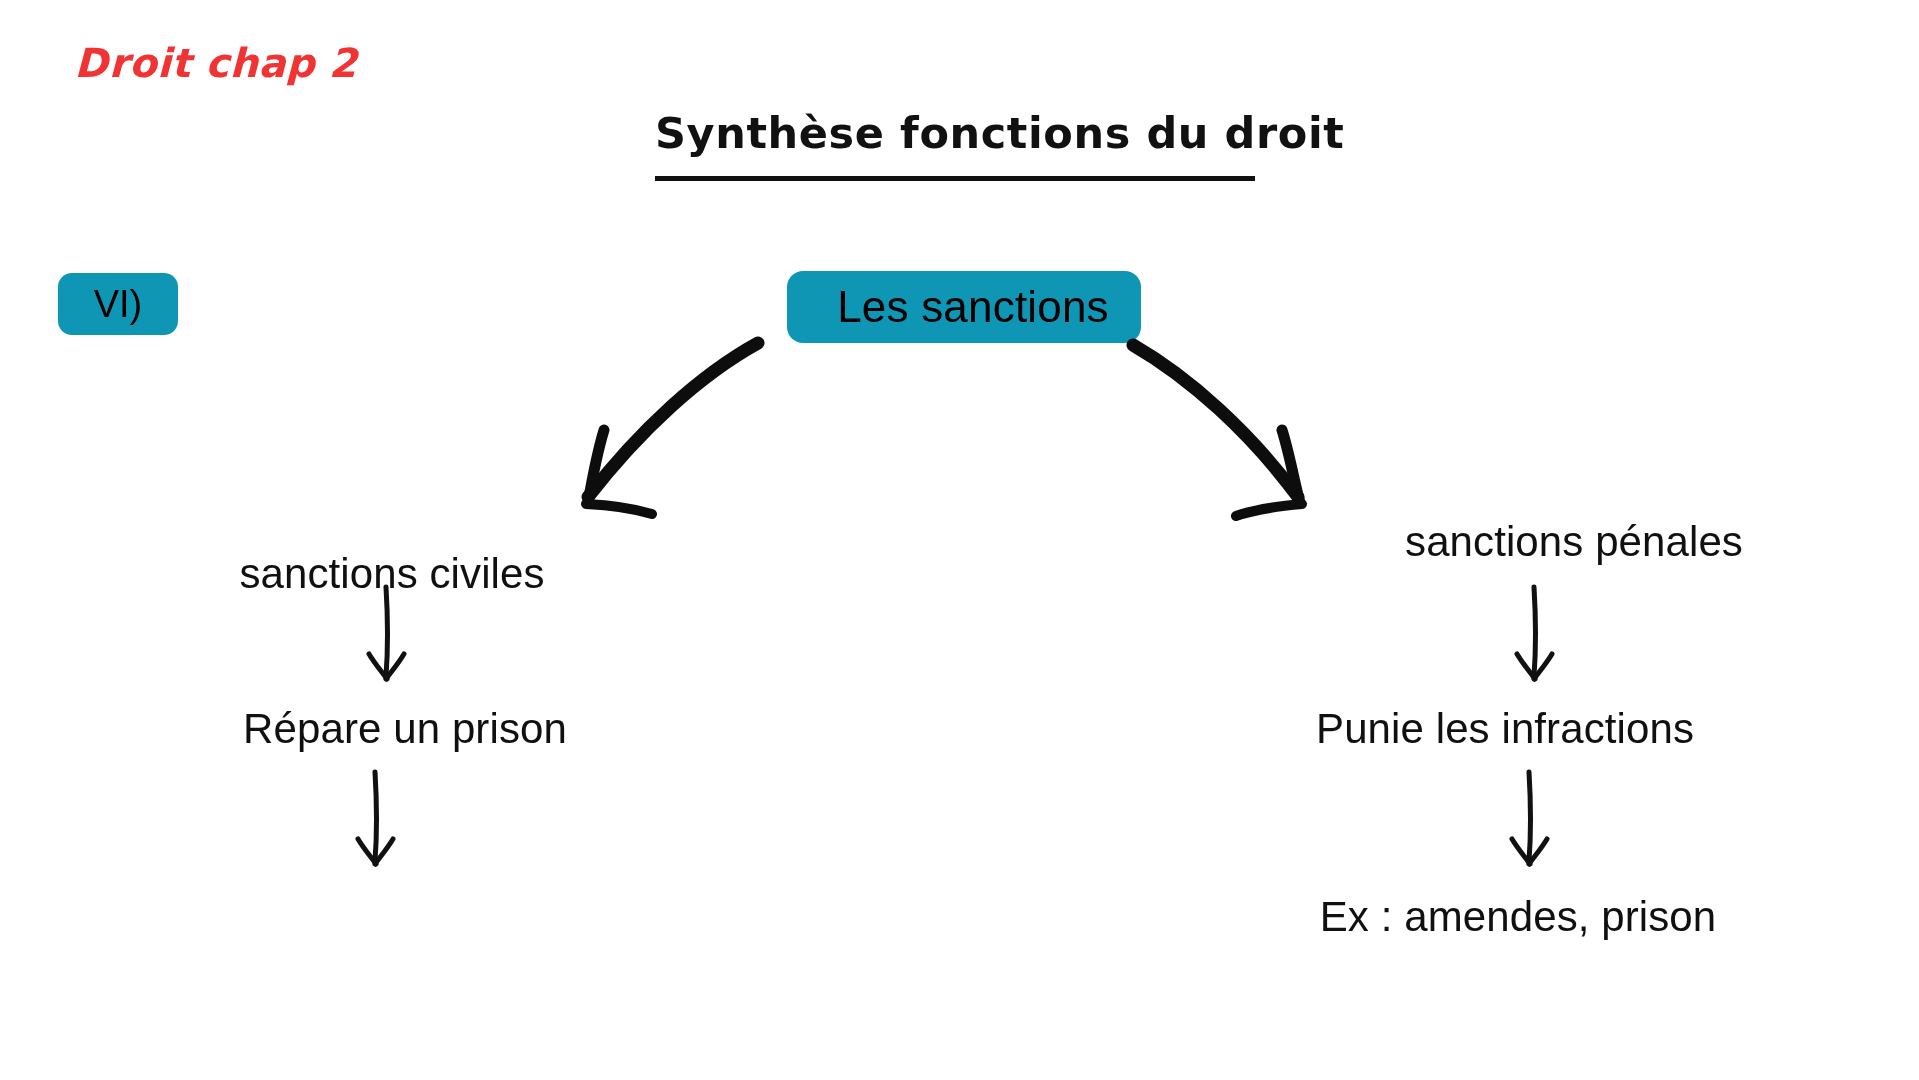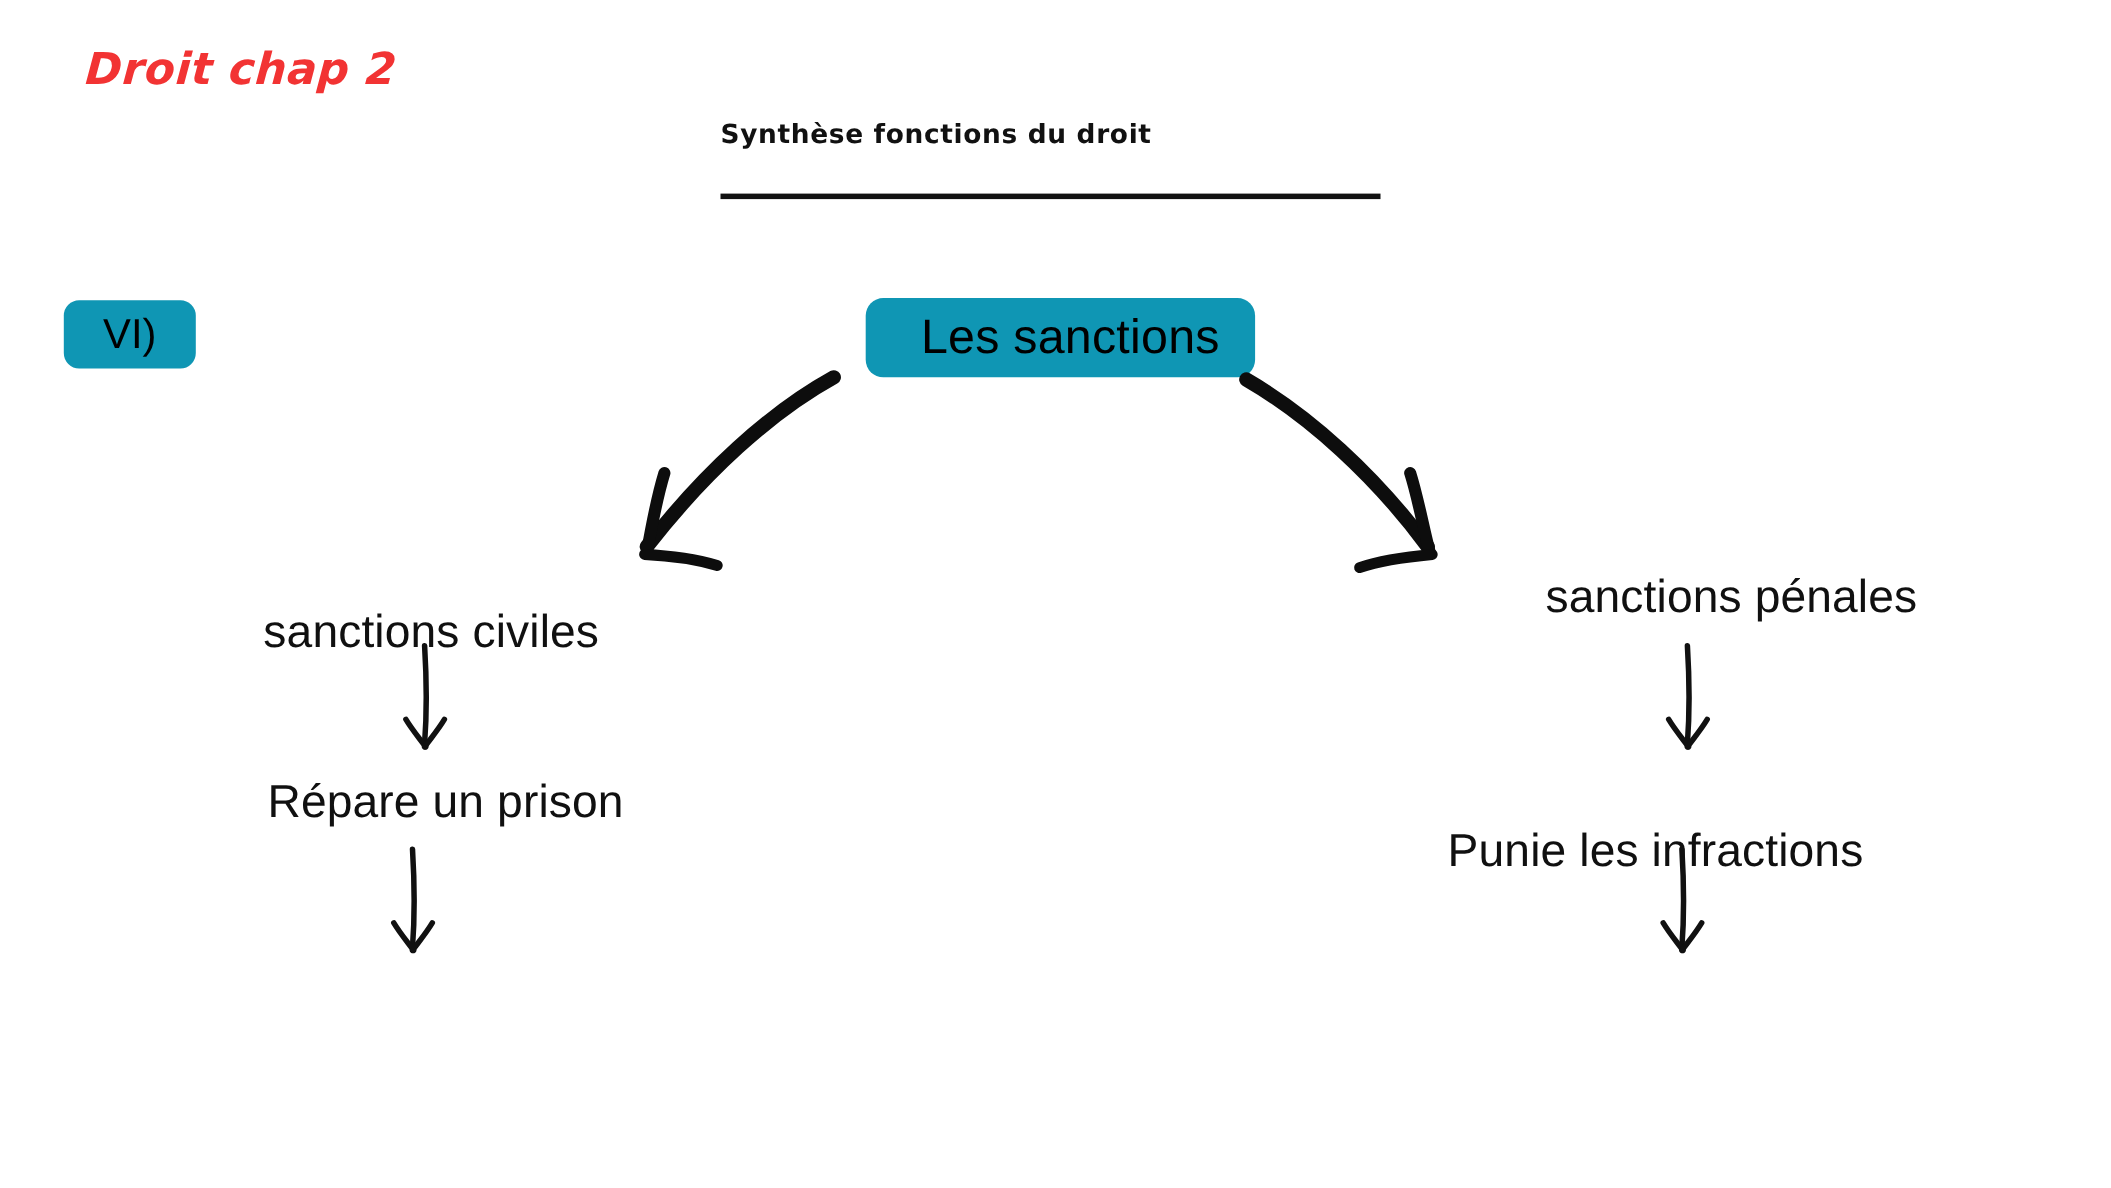--- a/index.html
+++ b/index.html
@@ -34,21 +34,21 @@
     transform: skewX(-4deg);
   }
 
   
   #page-title {
     position: absolute;
     left: 655px;
     top: 108px;
     font-family: "DejaVu Sans", sans-serif;
     font-weight: 700;
-    font-size: 24px;
+    font-size: 43px;
     letter-spacing: 0.6px;
     color: #111111;
     white-space: nowrap;
   }
   #page-title-underline {
     position: absolute;
     left: 655px;
     top: 176px;
     width: 600px;
     height: 5px;
@@ -90,21 +90,21 @@
     color: #101010;
     white-space: nowrap;
     font-size: 42px;
     letter-spacing: 0.1px;
     text-align: center;
     transform: translateX(-50%);
   }
   #label-civil       { left: 392px;  top: 518px; margin-top: 32px; }
   #label-penal       { left: 1538px; top: 518px; margin-left: 36px; }
   #label-repare      { left: 405px;  top: 705px; }
-  #label-punie       { left: 1505px; top: 705px; margin-top: 44px; }
+  #label-punie       { left: 1505px; top: 705px; }
   #label-ex-civil    { left: 392px;  top: 893px; }
   #label-ex-penal    { left: 1518px; top: 893px; }
 
   
   .arrow-layer {
     position: absolute;
     left: 0;
     top: 0;
     width: 1919px;
     height: 1080px;
@@ -166,14 +166,15 @@
 
   <div class="node-label" id="label-civil">sanctions civiles</div>
 
   <div class="node-label" id="label-penal">sanctions pénales</div>
 
   <div class="node-label" id="label-repare">Répare un prison</div>
 
   <div class="node-label" id="label-punie">Punie les infractions</div>
 
 
+  <div class="node-label" id="label-ex-penal">Ex : amendes, prison</div>
 
 </div>
 
 </body></html>

